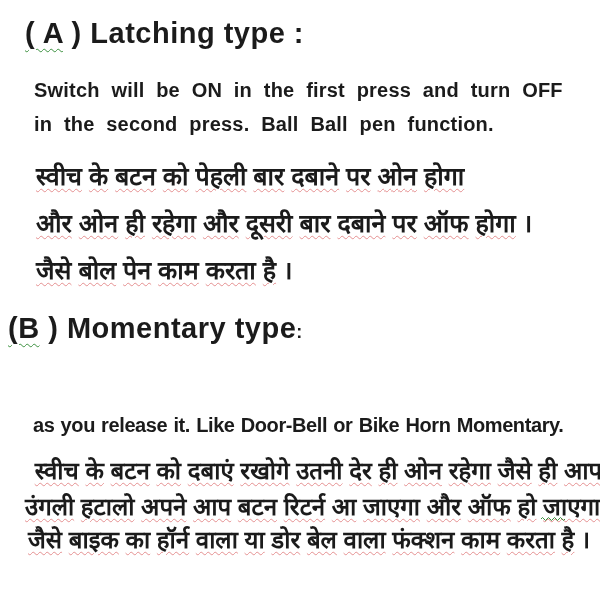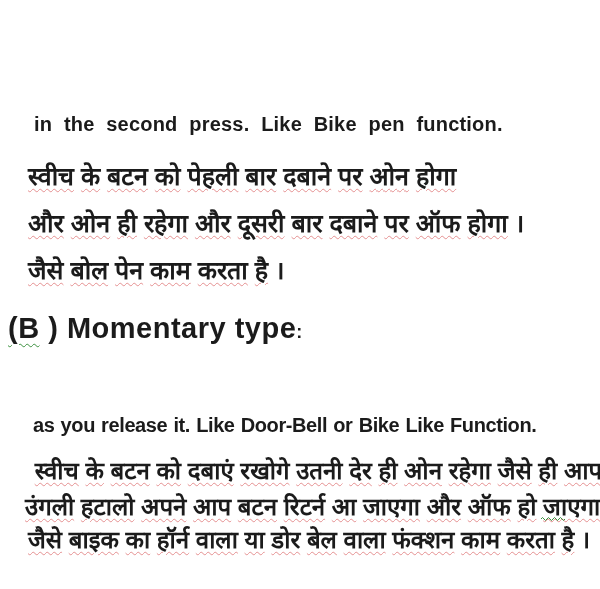--- a/index.html
+++ b/index.html
@@ -39,49 +39,51 @@
     letter-spacing:0;
   }
   .en{
     font-size:20px;
   }
   .en-a{ word-spacing:6px; letter-spacing:.2px; }
   .en-b{ word-spacing:1px; letter-spacing:-.4px; }
   .hi{
     font-weight:700;
   }
-  .hi-a{ font-size:25px; }
+  .hi-a{ font-size:25px;margin-left:8px; }
   .hi-b{ font-size:24px; }
   .hi .sq{
     text-decoration-line:underline;
     text-decoration-style:wavy;
     text-decoration-color:var(--sq-red);
     text-decoration-thickness:1px;
     text-underline-offset:3px;
   }
   .green-mark{
     position:absolute;
     display:block;
   }
 </style>
 </head>
 <body>
 
 <div class="page">
 
+  <h1 class="line heading" style="top:17px;left:25px;"><span class="marked">( A</span><span> ) Latching type :</span></h1>
 
-  <p class="line en en-a" style="top:113px;left:34px;">in the second press. Like Bike pen function.</p>
+  <p class="line en en-a" style="top:79px;left:34px;">Switch will be ON in the first press and turn OFF</p>
+  <p class="line en en-a" style="top:113px;left:34px;">in the second press. Ball Ball pen function.</p>
 
   <p class="line hi hi-a" style="top:158px;left:28px;"><span class="sq">स्वीच</span> <span class="sq">के</span> <span class="sq">बटन</span> <span class="sq">को</span> <span class="sq">पेहली</span> <span class="sq">बार</span> <span class="sq">दबाने</span> <span class="sq">पर</span> <span class="sq">ओन</span> <span class="sq">होगा</span></p>
   <p class="line hi hi-a" style="top:205px;left:28px;"><span class="sq">और</span> <span class="sq">ओन</span> <span class="sq">ही</span> <span class="sq">रहेगा</span> <span class="sq">और</span> <span class="sq">दूसरी</span> <span class="sq">बार</span> <span class="sq">दबाने</span> <span class="sq">पर</span> <span class="sq">ऑफ</span> <span class="sq">होगा</span> <span>।</span></p>
   <p class="line hi hi-a" style="top:252px;left:28px;"><span class="sq">जैसे</span> <span class="sq">बोल</span> <span class="sq">पेन</span> <span class="sq">काम</span> <span class="sq">करता</span> <span class="sq">है</span> <span>।</span></p>
 
   <h1 class="line heading" style="top:312px;left:8px;"><span class="marked">(B</span><span> ) Momentary type</span><span class="small-colon">:</span></h1>
 
-  <p class="line en en-b" style="top:414px;left:33px;">as you release it. Like Door-Bell or Bike Like Function.</p>
+  <p class="line en en-b" style="top:414px;left:33px;">as you release it. Like Door-Bell or Bike Horn Momentary.</p>
 
   <p class="line hi hi-b" style="top:453px;left:28px;"><span></span> <span class="sq">स्वीच</span> <span class="sq">के</span> <span class="sq">बटन</span> <span class="sq">को</span> <span class="sq">दबाएं</span> <span class="sq">रखोगे</span> <span class="sq">उतनी</span> <span class="sq">देर</span> <span class="sq">ही</span> <span class="sq">ओन</span> <span class="sq">रहेगा</span> <span class="sq">जैसे</span> <span class="sq">ही</span> <span class="sq">आप</span></p>
   <p class="line hi hi-b" style="top:489px;left:25px;"><span class="sq">उंगली</span> <span class="sq">हटालो</span> <span class="sq">अपने</span> <span class="sq">आप</span> <span class="sq">बटन</span> <span class="sq">रिटर्न</span> <span class="sq">आ</span> <span class="sq">जाएगा</span> <span class="sq">और</span> <span class="sq">ऑफ</span> <span class="sq">हो</span> <span class="sq">जाएगा</span> </p>
   <p class="line hi hi-b" style="top:522px;left:28px;"><span class="sq">जैसे</span> <span class="sq">बाइक</span> <span class="sq">का</span> <span class="sq">हॉर्न</span> <span class="sq">वाला</span> <span class="sq">या</span> <span class="sq">डोर</span> <span class="sq">बेल</span> <span class="sq">वाला</span> <span class="sq">फंक्शन</span> <span class="sq">काम</span> <span class="sq">करता</span> <span class="sq">है</span> <span>।</span></p>
 
   <svg class="green-mark" style="top:515px;left:541px;" width="24" height="6" viewBox="0 0 24 6" aria-hidden="true">
     <path d="M0,4 q1.5,-3 3,0 t3,0 t3,0 t3,0 t3,0 t3,0 t3,0 t3,0" fill="none" stroke="var(--sq-green)" stroke-width="1"></path>
   </svg>
 
 </div>

